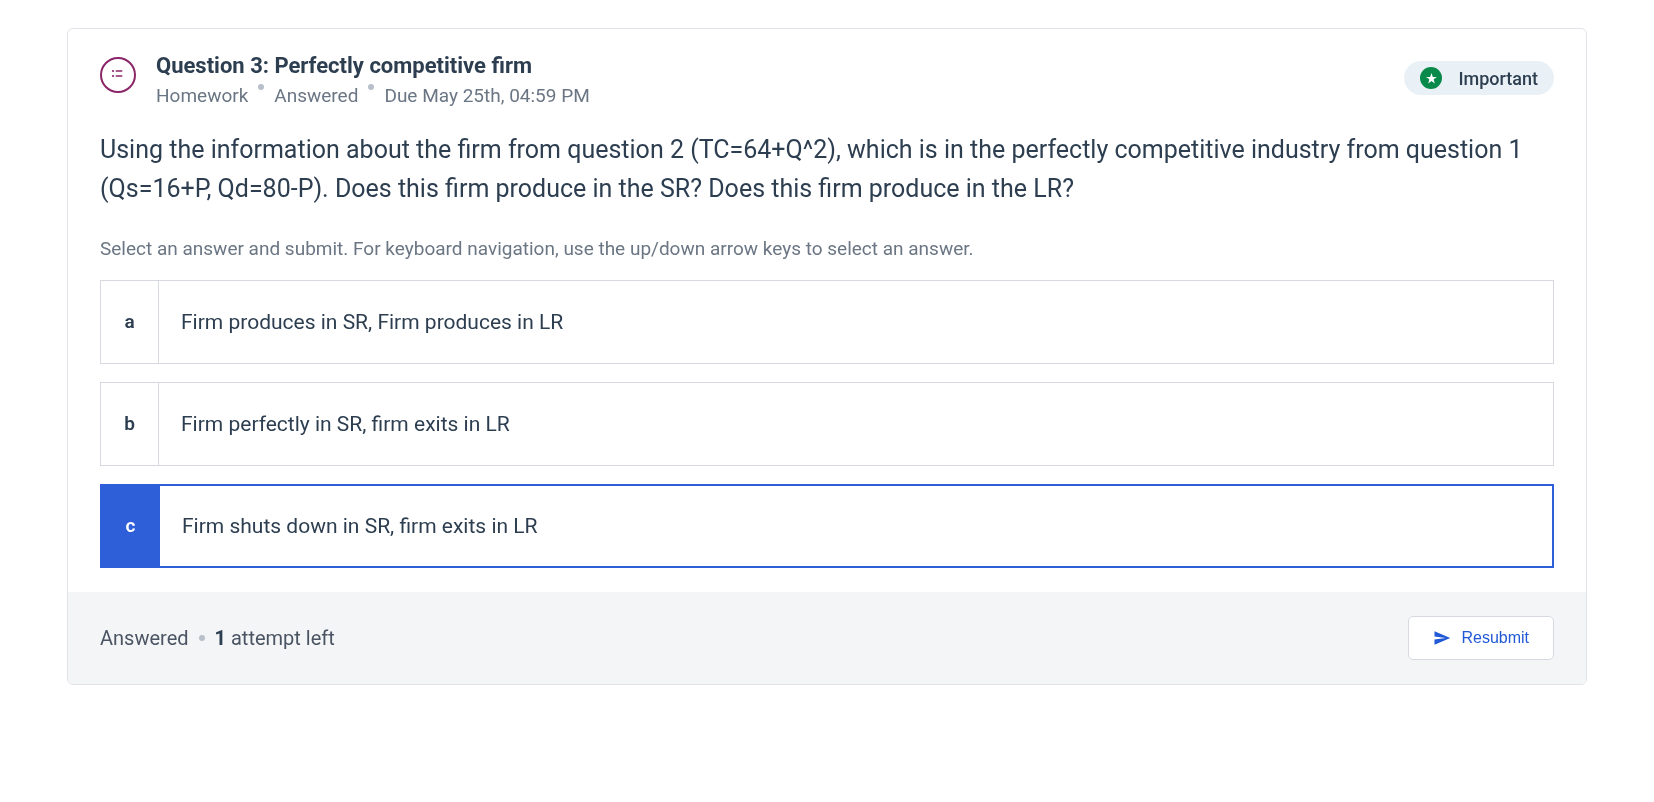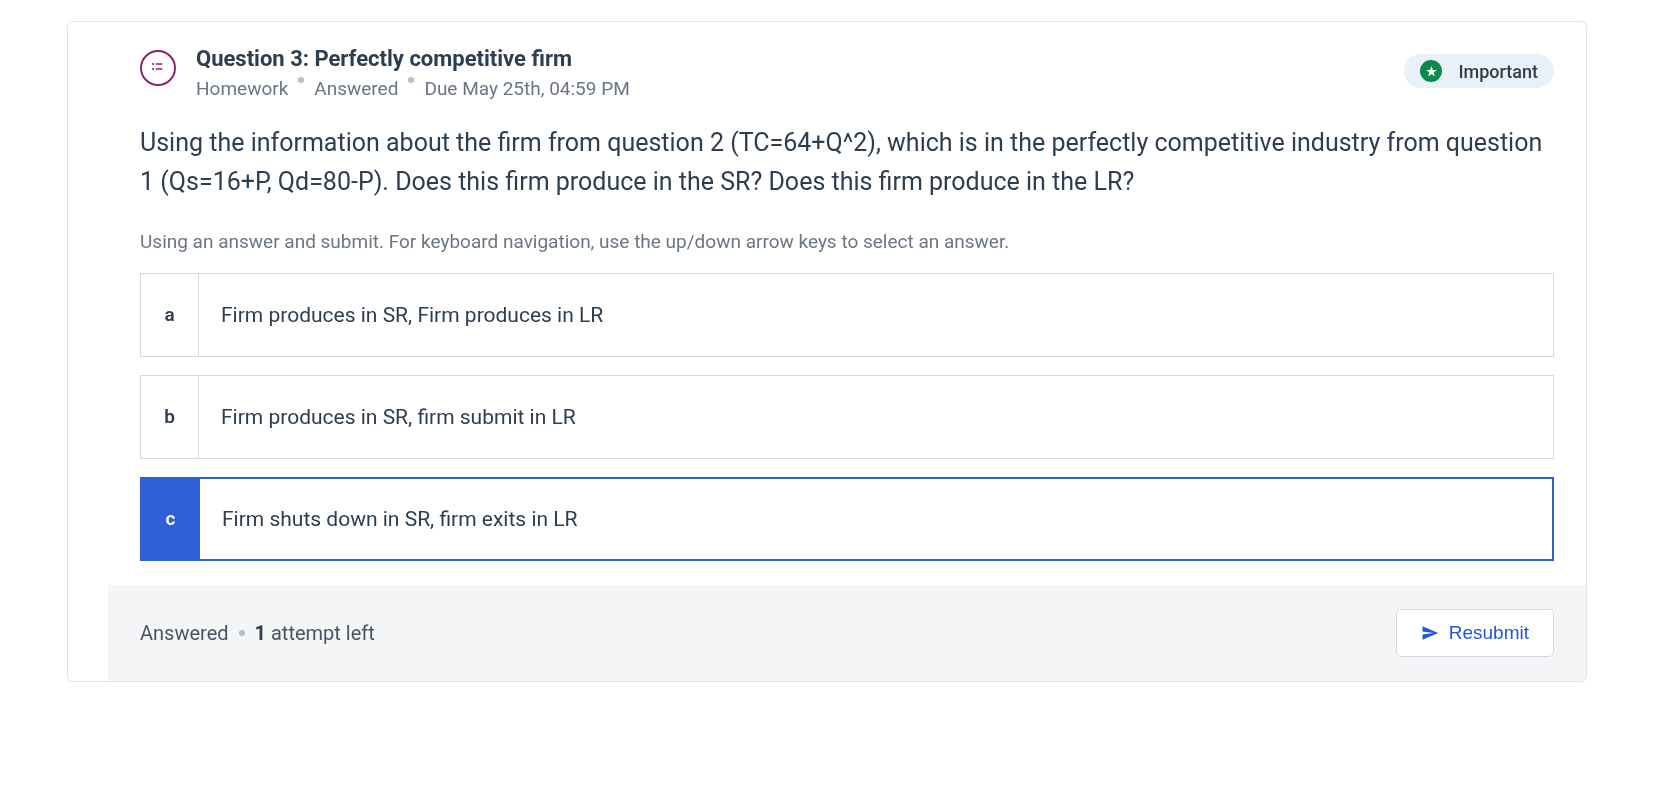--- a/index.html
+++ b/index.html
@@ -9,23 +9,22 @@
     }
     body {
       font-family: -apple-system, BlinkMacSystemFont, "Segoe UI", Roboto, "Helvetica Neue", Arial, sans-serif;
       background: #ffffff;
       padding: 20px;
     }
     .question-card {
       border: 1px solid #e0e3e8;
       border-radius: 6px;
       max-width: 1520px;
-      margin: 1px auto;
+      margin: 8px auto;
       overflow: hidden;
-      padding-left: 40px;
     }
     .card-header {
       padding: 24px 32px 16px 32px;
       display: flex;
       align-items: flex-start;
       justify-content: space-between;
     }
     .header-left {
       display: flex;
       gap: 20px;
@@ -150,21 +149,21 @@
     }
     .attempts-num {
       font-weight: 700;
       color: #2c3e50;
     }
     .resubmit-btn {
       background: #ffffff;
       border: 1px solid #d6dae0;
       border-radius: 5px;
       padding: 12px 24px;
-      font-size: 19px;
+      font-size: 16px;
       font-weight: 500;
       color: #2058d6;
       display: flex;
       align-items: center;
       gap: 10px;
       cursor: pointer;
     }
   </style>
 </head>
 <body>
@@ -198,29 +197,29 @@
         <svg viewBox="0 0 24 24" width="13" height="13">
           <path d="M12 2 L14.5 9 L22 9 L16 13.5 L18 21 L12 16.5 L6 21 L8 13.5 L2 9 L9.5 9 Z" fill="#ffffff"></path>
         </svg>
       </span>
       <span>Important</span>
     </div>
   </div>
 
   <div class="question-body">
     <div class="question-text">Using the information about the firm from question 2 (TC=64+Q^2), which is in the perfectly competitive industry from question 1 (Qs=16+P, Qd=80-P). Does this firm produce in the SR? Does this firm produce in the LR?</div>
-    <div class="instruction-text">Using an answer and submit. For keyboard navigation, use the up/down arrow keys to select an answer.</div>
+    <div class="instruction-text">Select an answer and submit. For keyboard navigation, use the up/down arrow keys to select an answer.</div>
     <div class="answer-options">
       <div class="answer-option">
         <div class="option-key">a</div>
         <div class="option-text">Firm produces in SR, Firm produces in LR</div>
       </div>
       <div class="answer-option">
         <div class="option-key">b</div>
-        <div class="option-text">Firm produces in SR, firm submit in LR</div>
+        <div class="option-text">Firm perfectly in SR, firm exits in LR</div>
       </div>
       <div class="answer-option selected">
         <div class="option-key">c</div>
         <div class="option-text">Firm shuts down in SR, firm exits in LR</div>
       </div>
     </div>
   </div>
 
   <div class="card-footer">
     <div class="footer-status">

